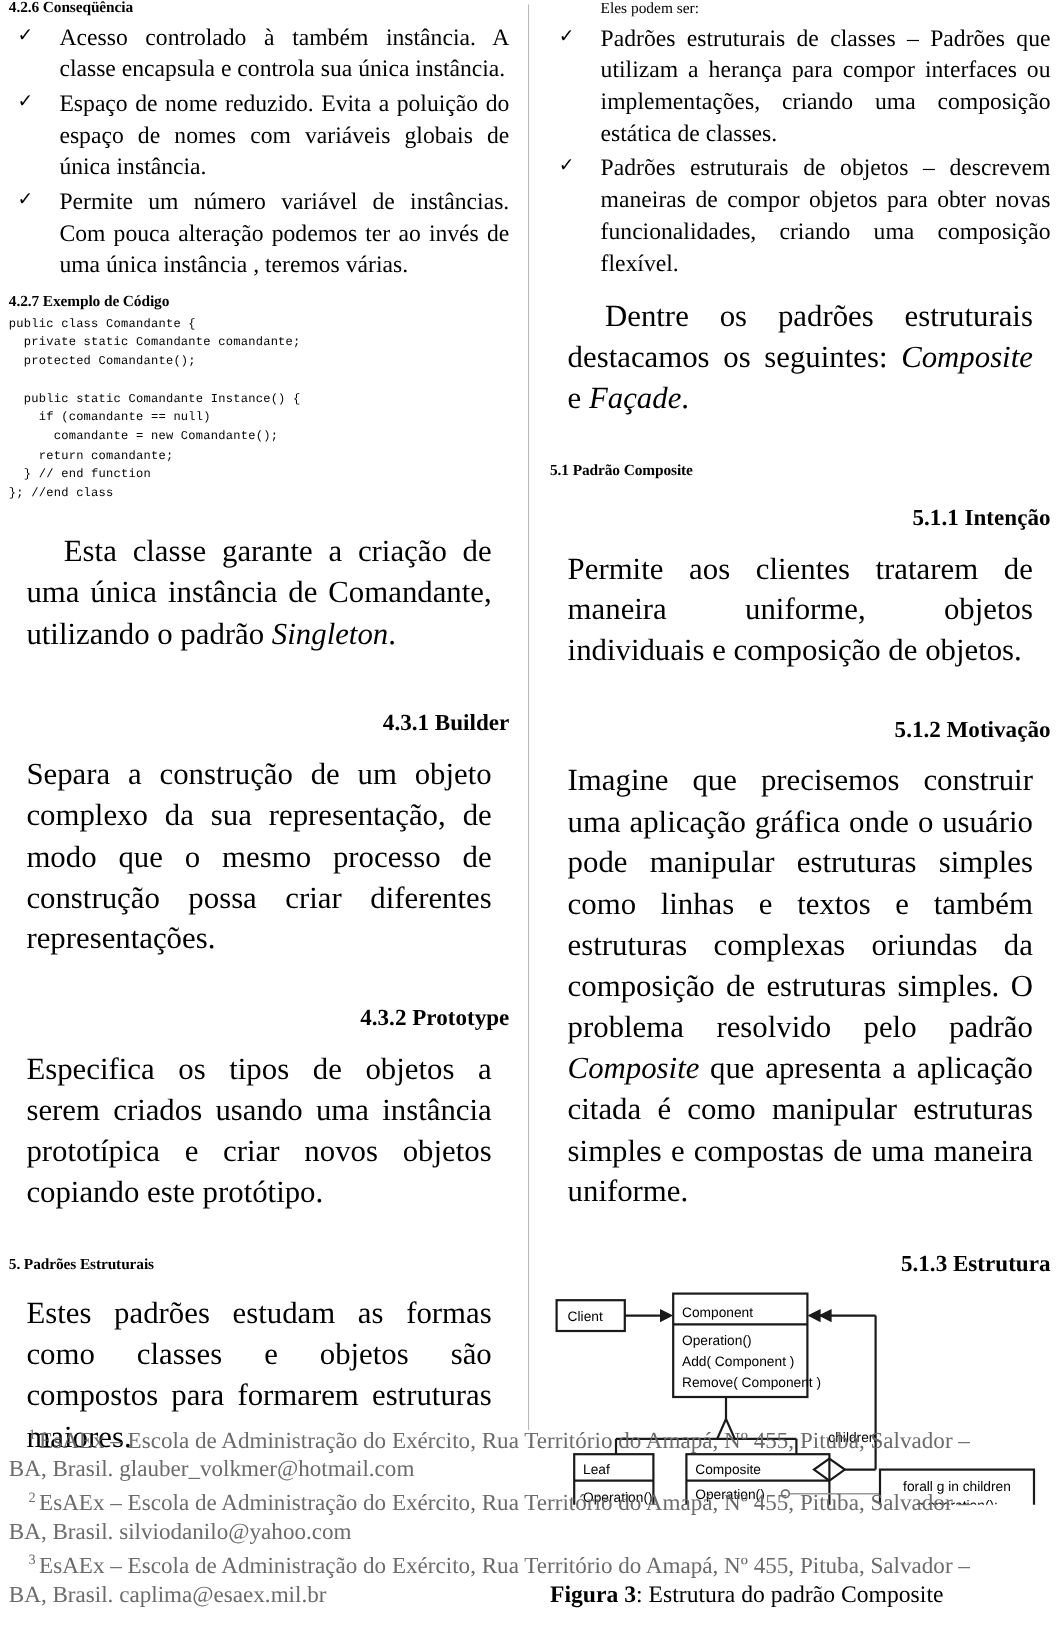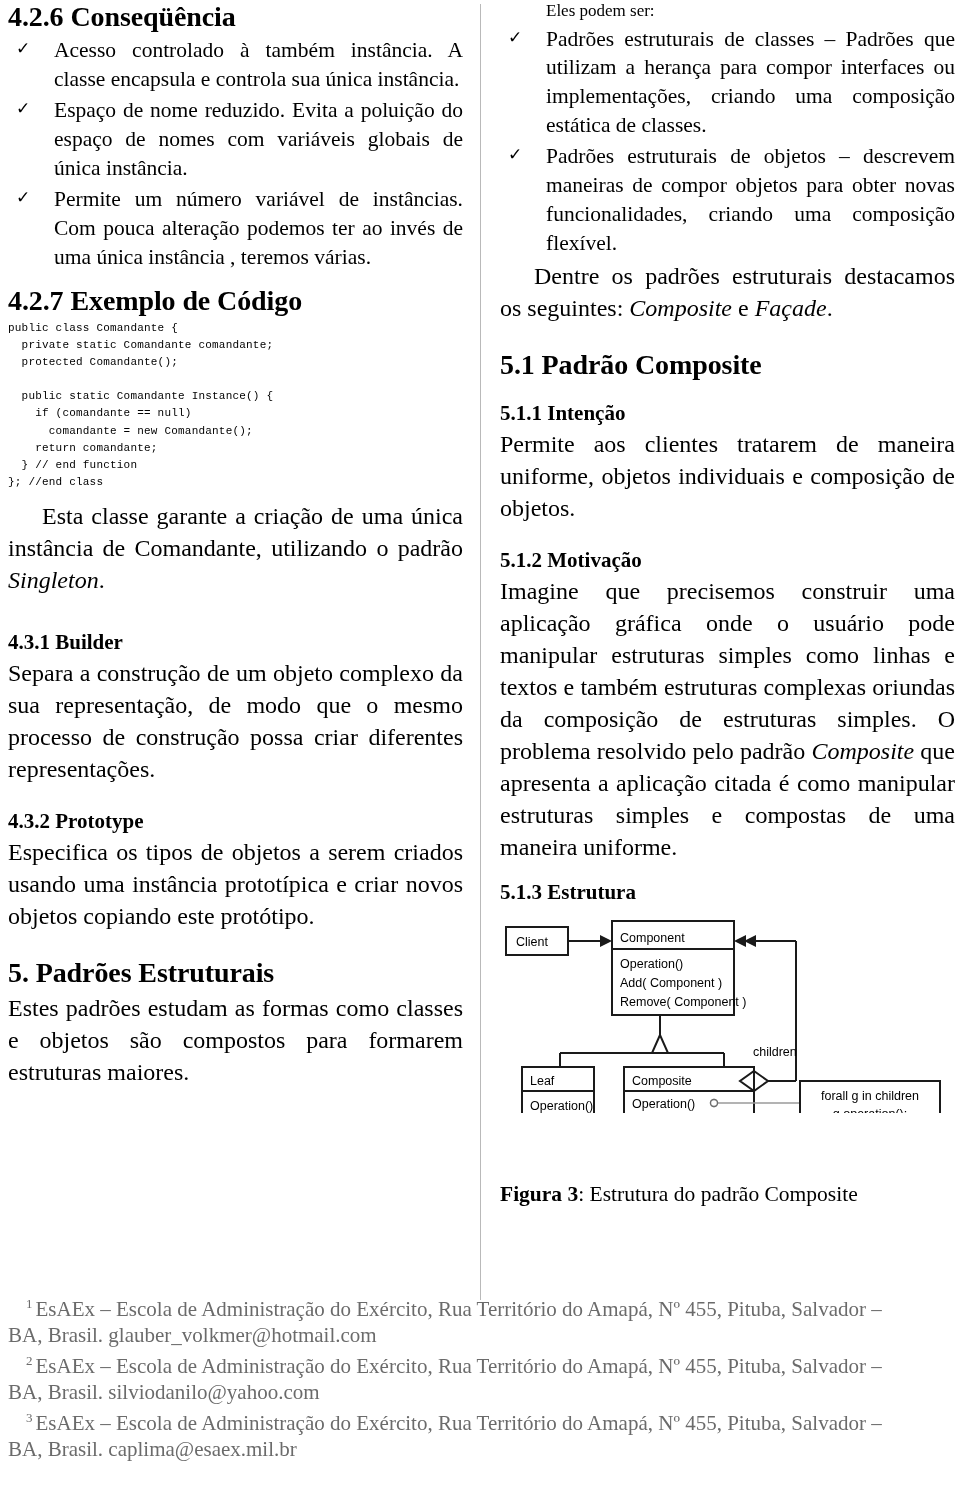--- a/index.html
+++ b/index.html
@@ -40,40 +40,41 @@
   .col-divider {
     position: absolute;
     left: 480px;
     top: 4px;
     width: 1px;
     height: 1296px;
     background: #b9b9b9;
   }
 
   h2.sec {
-    font-size: 28px;
+    font-size: 14px;
     font-weight: bold;
     margin: 0 0 3px 0;
     line-height: 1.18;
     letter-spacing: -0.1px;
   }
   h3.subsec {
     font-size: 21px;
     font-weight: bold;
     margin: 0 0 2px 0;
     line-height: 1.18;
+    text-align: right;
   }
   .gap-sm { height: 9px; }
   .gap-md { height: 17px; }
   .gap-lg { height: 24px; }
 
   p.body {
-    font-size: 24px;
+    font-size: 28px;
     line-height: 1.335;
-    margin: 0;
+    margin: 16px;
     text-align: justify;
     text-justify: inter-word;
   }
   p.body.indent { text-indent: 34px; }
   .it { font-style: italic; }
 
   
   ul.checks {
     list-style: none;
     margin: 0;
@@ -103,21 +104,21 @@
     font-size: 11px;
     line-height: 1.56;
     margin: 2px 0 0 0;
     padding: 0;
     white-space: pre;
     letter-spacing: 0.2px;
   }
 
   
   .lead {
-    font-size: 17px;
+    font-size: 14px;
     line-height: 1.335;
     margin: 0 0 2px 0;
     padding-left: 46px;
   }
 
   
   .figure {
     position: relative;
     width: 455px;
     height: 258px;

